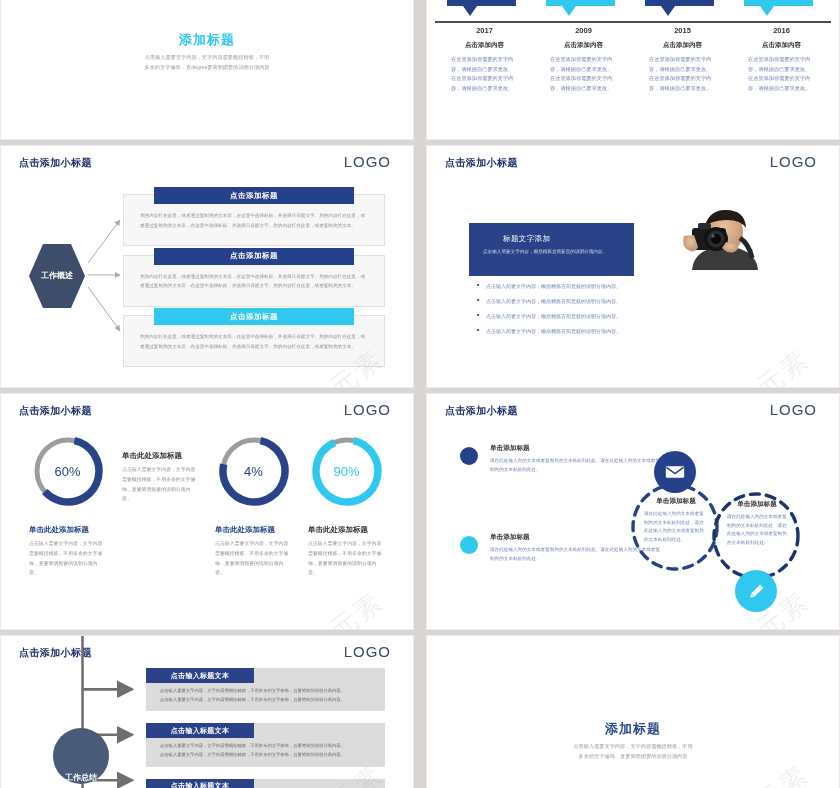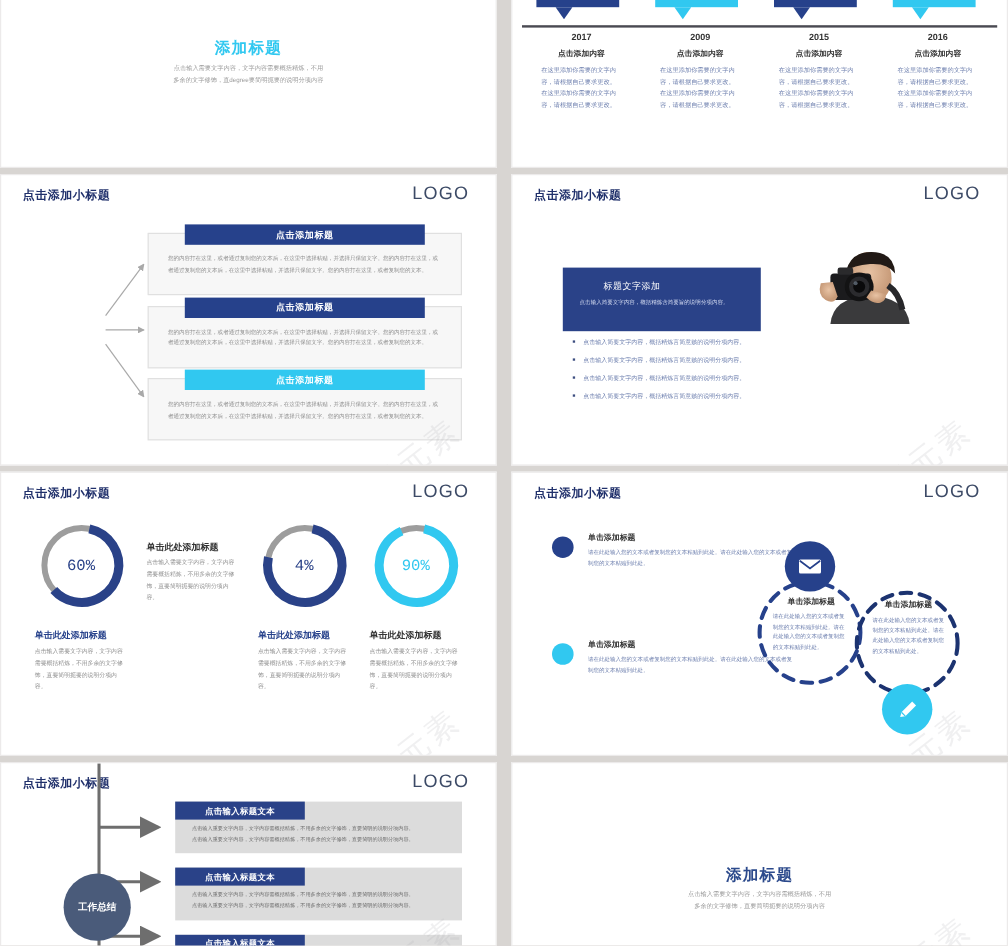--- a/index.html
+++ b/index.html
@@ -107,39 +107,39 @@
   .ph-card .t { font-size:7.5px; margin-bottom:4px; letter-spacing:.4px;margin-left:20px;}
   .ph-card .d { font-size:4.6px; line-height:1.8; color:#d6ddf2;}
   .ph-bullets { position:absolute; left: 50px; top: 138px; }
   .ph-bullets li { list-style:none; font-size:5px; color:#6d7fae; line-height:1; margin-bottom:10px; position:relative; padding-left:9px;}
   .ph-bullets li:before { content:"■"; position:absolute; left:0; top:-1px; font-size:4px; color:#3d4e80;}
   .photo { position:absolute; left: 235px; top: 62px; width: 105px; height: 62px; }
   
   .donuts { position:absolute; left: 20px; right: 20px; top: 40px; display:flex; }
   .dcell { flex:1; display:flex; flex-direction:column; align-items:center; padding: 0 8px;}
   .dring { position:relative; width: 74px; height: 74px; }
-  .dval { position:absolute; inset:0; display:flex; align-items:center; justify-content:center; font-size:13px;font-family:Liberation Mono, monospace; }
+  .dval { position:absolute; inset:0; display:flex; align-items:center; justify-content:center; font-size:13px; }
   .dh { font-size:7.5px; font-weight:bold; margin-top:17px; align-self:flex-start; }
   .dp { font-size:4.9px; color:#8e8e8e; line-height:2.0; margin-top:4px; align-self:flex-start;}
   
   .dot { position:absolute; width:18px; height:18px; border-radius:50%; }
   .blk { position:absolute; }
   .blk .h { font-size:6.6px; font-weight:bold; color:#333; margin-bottom:4px; }
   .blk .p { font-size:4.6px; color:#6d7fae; line-height:1.9; }
   .icon-circ {
     position:absolute; width: 42px; height:42px; border-radius:50%;
     display:flex; align-items:center; justify-content:center;
   }
   .dcirc-text { position:absolute; }
   .dcirc-text .h { font-size:6.6px; font-weight:bold; color:#333; text-align:center; margin-bottom:4px;}
   .dcirc-text .p { font-size:4.6px; color:#6d7fae; line-height:1.9; }
   
   .circ-lbl {
     position:absolute; left: 52px; top: 92px; width:56px; height:56px; border-radius:50%;
-    background:#4a5b7a; color:#fff; display:flex; align-items:center; justify-content:center;
+    background:#4a5b7a; color:#fff; display:flex; align-items:flex-end; justify-content:center;
     font-size:8px; font-weight:bold; line-height:1.5; text-align:center;
   }
   .bars { position:absolute; left: 145px; right: 28px; top: 32px; bottom: -20px; display:flex; flex-direction:column; gap:12px;}
   .bar { position:relative; background:#dcdcdc; height: 46px; }
   .bar .cap {
     position:absolute; left:0; top: 0; width: 108px; height: 15px;
     background:#2a4288; color:#fff; font-size:7px; font-weight:bold;
     display:flex; align-items:center; justify-content:center; letter-spacing:.3px;
   }
   .bar .tx { position:absolute; left: 14px; right:10px; top: 18px; font-size:4.3px; color:#6b6b6b; line-height:2.1;}
@@ -218,20 +218,25 @@
     <svg class="arrows" viewBox="0 0 414 243">
       <defs>
           <marker id="ar1" markerWidth="6" markerHeight="6" refX="5" refY="3" orient="auto">
         <path d="M0,0 L6,3 L0,6 z" fill="#a9a9a9"></path>
           </marker>
         </defs>
       <line x1="86" y1="118" x2="118" y2="75" stroke="#a9a9a9" stroke-width="1" marker-end="url(#ar1)"></line>
       <line x1="86" y1="130" x2="118" y2="130" stroke="#a9a9a9" stroke-width="1" marker-end="url(#ar1)"></line>
       <line x1="86" y1="142" x2="118" y2="186" stroke="#a9a9a9" stroke-width="1" marker-end="url(#ar1)"></line>
     </svg>
+    <div class="hexwrap">
+      <div class="hex">
+          <span>工作概述</span>
+        </div>
+    </div>
     <div class="fl-rows" id="flrows">
         <div class="fl-row">
           <div class="fl-cap navy">点击添加标题</div>
           <div class="fl-txt">您的内容打在这里，或者通过复制您的文本后，在这里中选择粘贴，并选择只保留文字。您的内容打在这里，或者通过复制您的文本后，在这里中选择粘贴，并选择只保留文字。您的内容打在这里，或者复制您的文本。</div>
         </div>
         <div class="fl-row">
           <div class="fl-cap navy">点击添加标题</div>
           <div class="fl-txt">您的内容打在这里，或者通过复制您的文本后，在这里中选择粘贴，并选择只保留文字。您的内容打在这里，或者通过复制您的文本后，在这里中选择粘贴，并选择只保留文字。您的内容打在这里，或者复制您的文本。</div>
         </div>
         <div class="fl-row">

